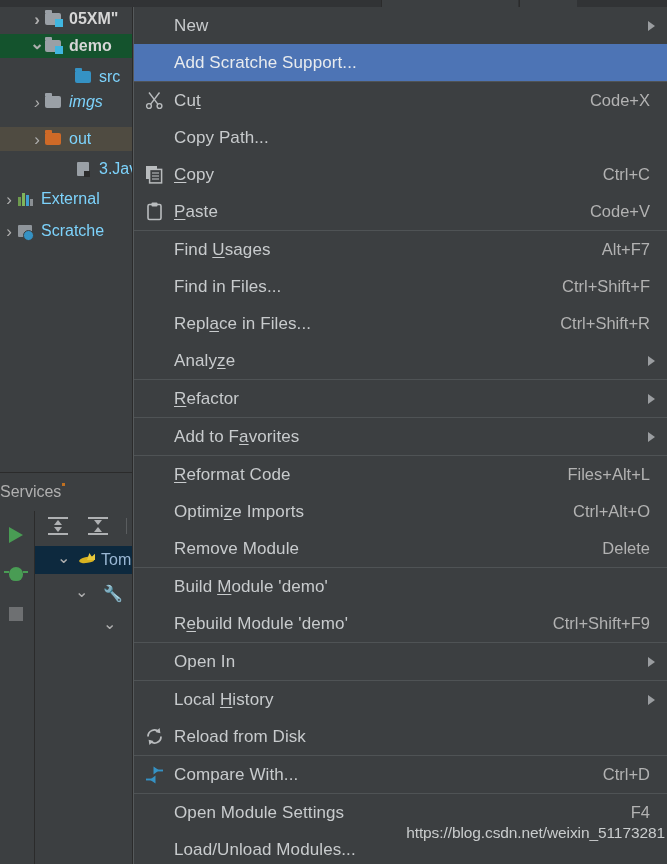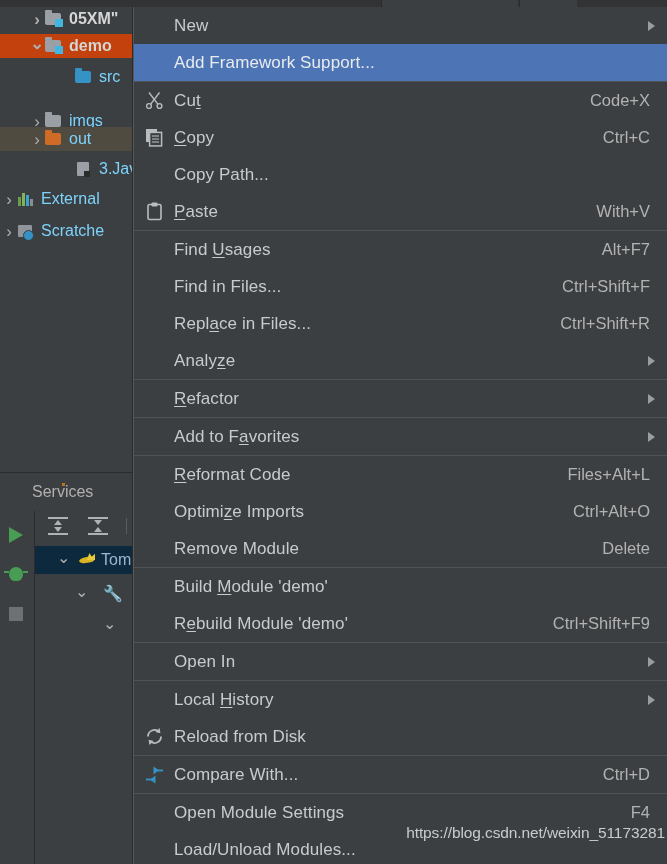--- a/index.html
+++ b/index.html
@@ -52,21 +52,21 @@
     position: absolute;
     left: 0;
     width: 133px;
     height: 24px;
     display: flex;
     align-items: center;
     white-space: nowrap;
     font-size: 16px;
     color: #7dd3fc;
   }
-  .tree-row.sel-blue { background: #c2410c; }
+  .tree-row.sel-blue { background: #14532d; }
   .tree-row.sel-olive { background: #4f4b41; }
   .tree-row.bold { font-weight: bold; color: #d6d6d6; }
 
   .twisty {
     width: 14px;
     flex: 0 0 14px;
     text-align: center;
     font-size: 13px;
     color: #aeaeae;
     line-height: 1;
@@ -143,21 +143,20 @@
     background: #2b2b2b;
   }
   .svc-title {
     position: absolute;
     left: 0; top: 479px;
     width: 149px; height: 26px;
     display: flex; align-items: center;
     font-size: 16px;
     color: #b0b0b0;
     padding-left: 0px;
-    margin-left: 32px;
   }
   .svc-title-dot {
     position: absolute; left: 62px; top: 483px;
     width: 3px; height: 3px; background: #c07020;
   }
   .svc-left-rail {
     position: absolute; left: 0; top: 511px;
     width: 34px; height: 353px;
     background: #3c3f41;
     border-right: 1px solid #2b2b2b;
@@ -366,21 +365,21 @@
         <span class="tlabel">demo</span>
       </div>
       <div class="tree-row" style="top: 58px;">
         <span style="flex: 0 0 60px;"></span>
         <span class="twisty tw-none"></span>
         <span class="ticon">
           <span class="fold cyan"></span>
         </span>
         <span class="tlabel">src</span>
       </div>
-      <div class="tree-row" style="top: 102px;">
+      <div class="tree-row" style="top: 83px; font-style: italic;">
         <span style="flex: 0 0 30px;"></span>
         <span class="twisty tw-right"></span>
         <span class="ticon">
           <span class="fold gray"></span>
         </span>
         <span class="tlabel">imgs</span>
       </div>
       <div class="tree-row sel-olive" style="top: 120px;">
         <span style="flex: 0 0 30px;"></span>
         <span class="twisty tw-right"></span>
@@ -470,73 +469,73 @@
   <div class="tree-right-border"></div>
 
   <div class="ctxmenu">
       <div class="mi">
         <span class="mi-gutter"></span>
         <span class="mi-label">New</span>
         <span class="mi-arrow"></span>
       </div>
       <div class="mi sel">
         <span class="mi-gutter"></span>
-        <span class="mi-label">Add Framework Support...</span>
+        <span class="mi-label">Add Scratche Support...</span>
         <span class="mi-spacer"></span>
       </div>
       <div class="sep"></div>
       <div class="mi">
         <span class="mi-gutter">
           <span class="ic">
             <svg width="19" height="19" viewBox="0 0 19 19">
               <g stroke="#b9bcbe" stroke-width="1.4" fill="none">
                 <circle cx="4" cy="15" r="2.4"></circle>
                 <circle cx="14.5" cy="15" r="2.4"></circle>
                 <line x1="5.5" y1="13.3" x2="14.5" y2="1.5"></line>
                 <line x1="13" y1="13.3" x2="4" y2="1.5"></line>
               </g>
             </svg>
           </span>
         </span>
         <span class="mi-label">Cu<u>t</u></span>
         <span class="mi-accel">Code+X</span>
+      </div>
+      <div class="mi">
+        <span class="mi-gutter"></span>
+        <span class="mi-label">Copy Path...</span>
+        <span class="mi-spacer"></span>
       </div>
       <div class="mi">
         <span class="mi-gutter">
           <span class="ic">
             <svg width="19" height="19" viewBox="0 0 19 19">
               <rect x="1" y="1" width="11" height="13" fill="#b9bcbe"></rect>
               <rect x="4.6" y="4.4" width="12" height="13.5" fill="#3c3f41" stroke="#b9bcbe" stroke-width="1.5"></rect>
               <g stroke="#b9bcbe" stroke-width="1.1">
                 <line x1="7" y1="8" x2="14" y2="8"></line>
                 <line x1="7" y1="11" x2="14" y2="11"></line>
                 <line x1="7" y1="14" x2="14" y2="14"></line>
               </g>
             </svg>
           </span>
         </span>
         <span class="mi-label"><u>C</u>opy</span>
         <span class="mi-accel">Ctrl+C</span>
       </div>
       <div class="mi">
-        <span class="mi-gutter"></span>
-        <span class="mi-label">Copy Path...</span>
-        <span class="mi-spacer"></span>
-      </div>
-      <div class="mi">
         <span class="mi-gutter">
           <span class="ic">
             <svg width="19" height="19" viewBox="0 0 19 19">
               <rect x="3" y="2.5" width="13" height="15" rx="1.5" fill="none" stroke="#b9bcbe" stroke-width="1.6"></rect>
               <rect x="6.5" y="0.6" width="6" height="4" rx="1" fill="#b9bcbe"></rect>
             </svg>
           </span>
         </span>
         <span class="mi-label"><u>P</u>aste</span>
-        <span class="mi-accel">With+V</span>
+        <span class="mi-accel">Code+V</span>
       </div>
       <div class="sep"></div>
       <div class="mi">
         <span class="mi-gutter"></span>
         <span class="mi-label">Find <u>U</u>sages</span>
         <span class="mi-accel">Alt+F7</span>
       </div>
       <div class="mi">
         <span class="mi-gutter"></span>
         <span class="mi-label">Find in Files...</span>

